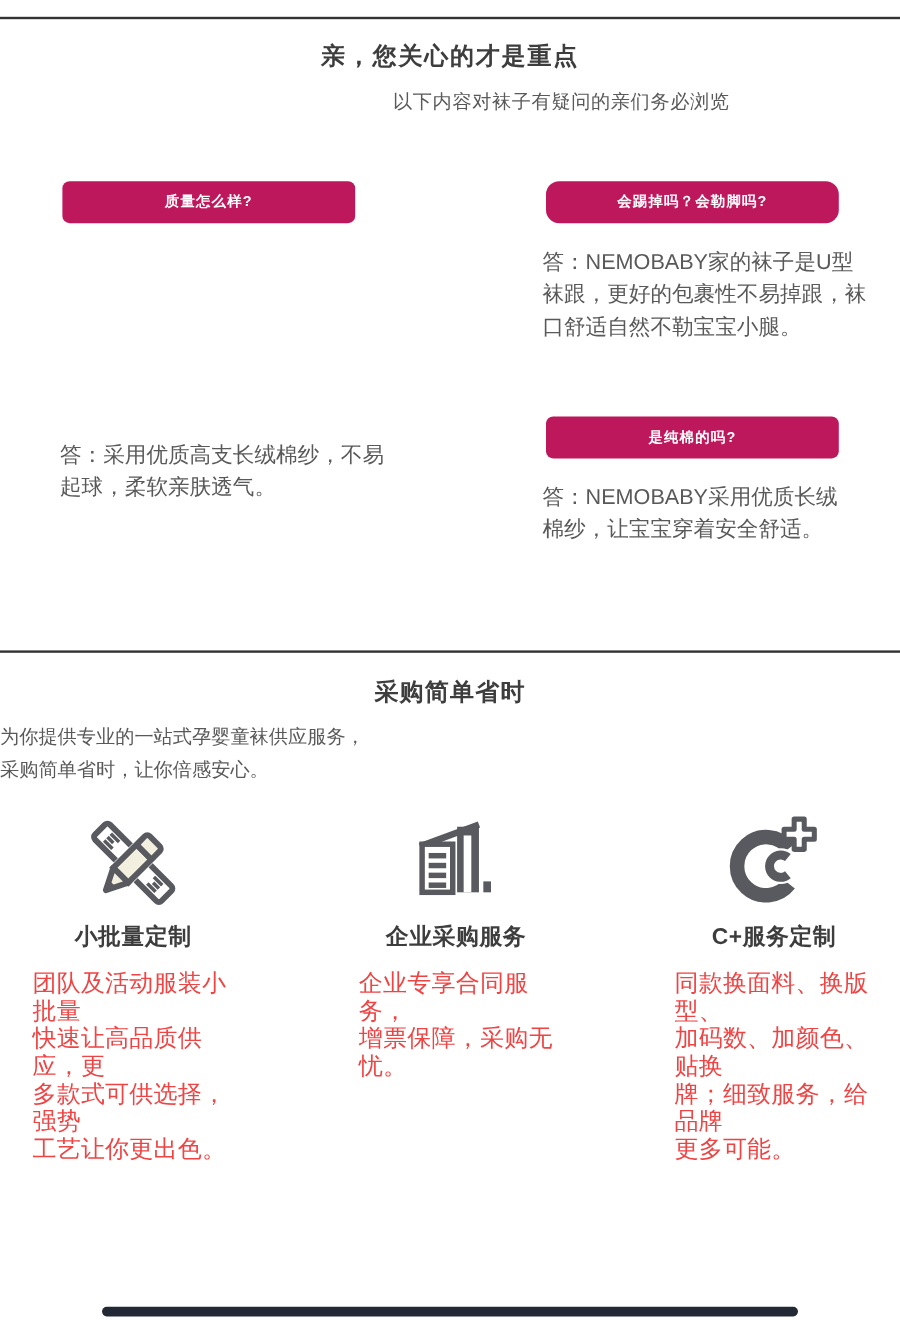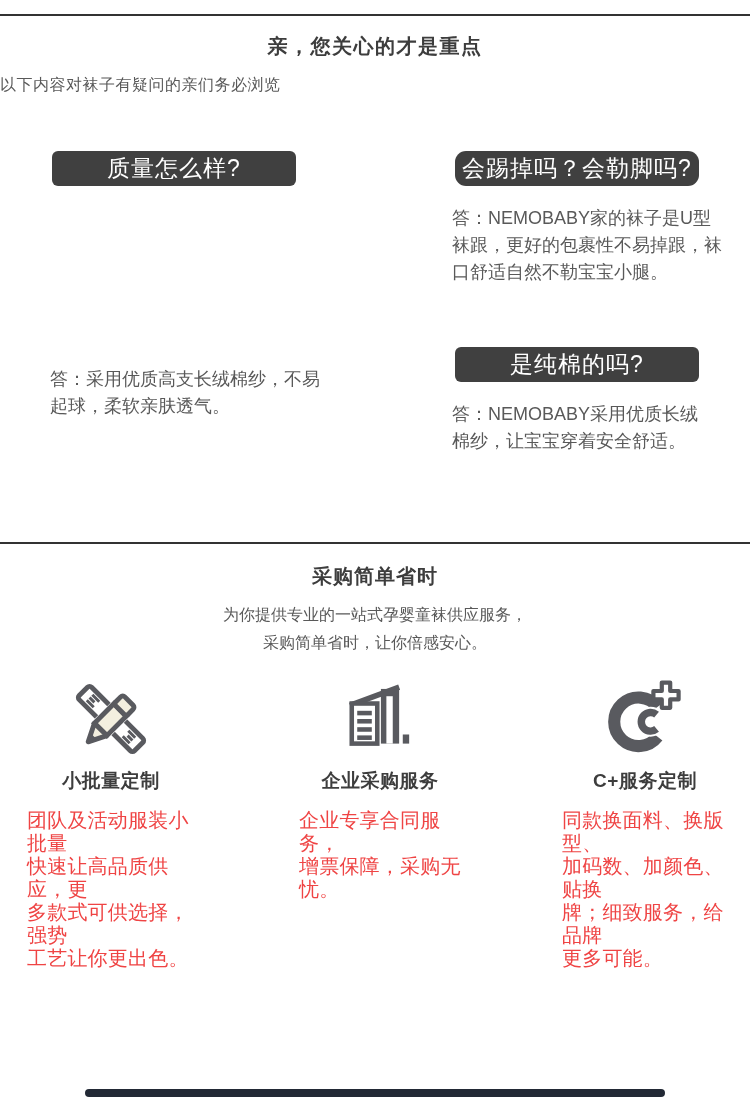--- a/index.html
+++ b/index.html
@@ -10,36 +10,36 @@
   }
   .abs{position:absolute;}
   .top-rule{top:14px;left:0;width:750px;height:2px;background:#333333;}
   .mid-rule{top:542px;left:0;width:750px;height:2px;background:#333333;}
   .sec-title{
     left:0;width:750px;text-align:center;font-weight:bold;color:#3d3d3d;
     font-size:20px;letter-spacing:1.5px;
   }
   .faq-title{top:33px;}
   .faq-sub{
-    top:75px;left:0;width:608px;text-align:left;font-size:16px;color:#595959;
+    top:75px;left:0;width:608px;text-align:right;font-size:16px;color:#595959;
     letter-spacing:0.5px;
   }
   .faq-block{width:300px;}
   .faq-banner{
-    width:244px;height:35px;border-radius:6px;background:#404040;
-    color:#ffffff;font-size:23px;font-weight:normal;letter-spacing:1px;
+    width:244px;height:35px;border-radius:6px;background:#be185d;
+    color:#ffffff;font-size:12px;font-weight:bold;letter-spacing:1px;
     display:flex;align-items:center;justify-content:center;
   }
   .faq-answer{
     margin-top:19px;font-size:18px;line-height:27px;color:#595959;
     white-space:pre-line;
   }
   .svc-title{top:563px;letter-spacing:1px;}
   .svc-sub{
-    top:601px;left:0;width:750px;text-align:center;font-size:16px;color:#595959;
+    top:601px;left:0;width:750px;text-align:left;font-size:16px;color:#595959;
     line-height:28px;white-space:pre-line;
   }
   .svc-col{top:672px;}
   .svc-iconbox{height:94px;display:flex;align-items:center;justify-content:center;}
   .svc-heading{
     margin-top:2px;text-align:center;font-size:19px;font-weight:bold;color:#3d3d3d;
     letter-spacing:0.5px;
   }
   .svc-desc{
     margin-top:15px;font-size:20px;line-height:23px;color:#ef4444;

